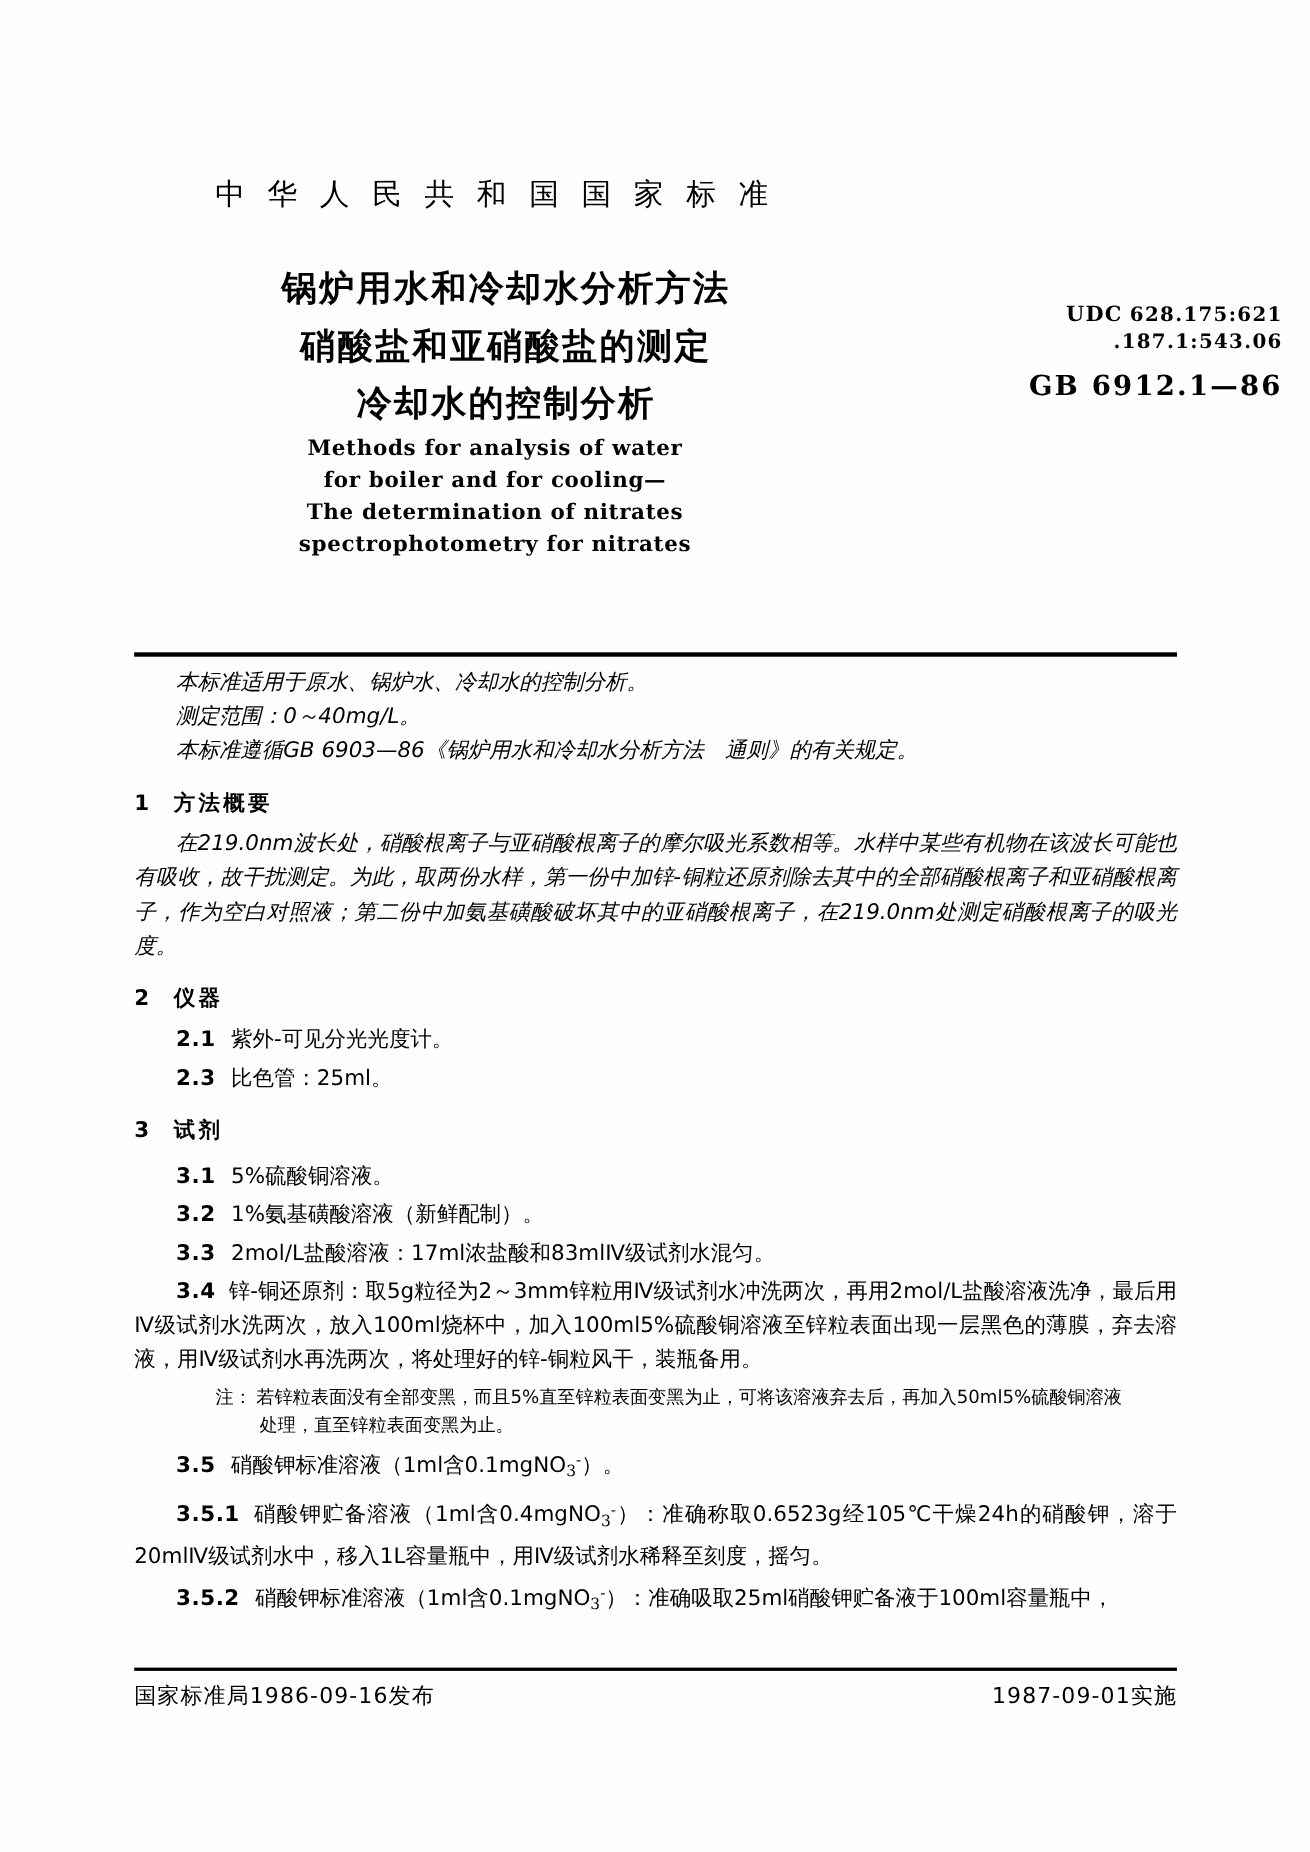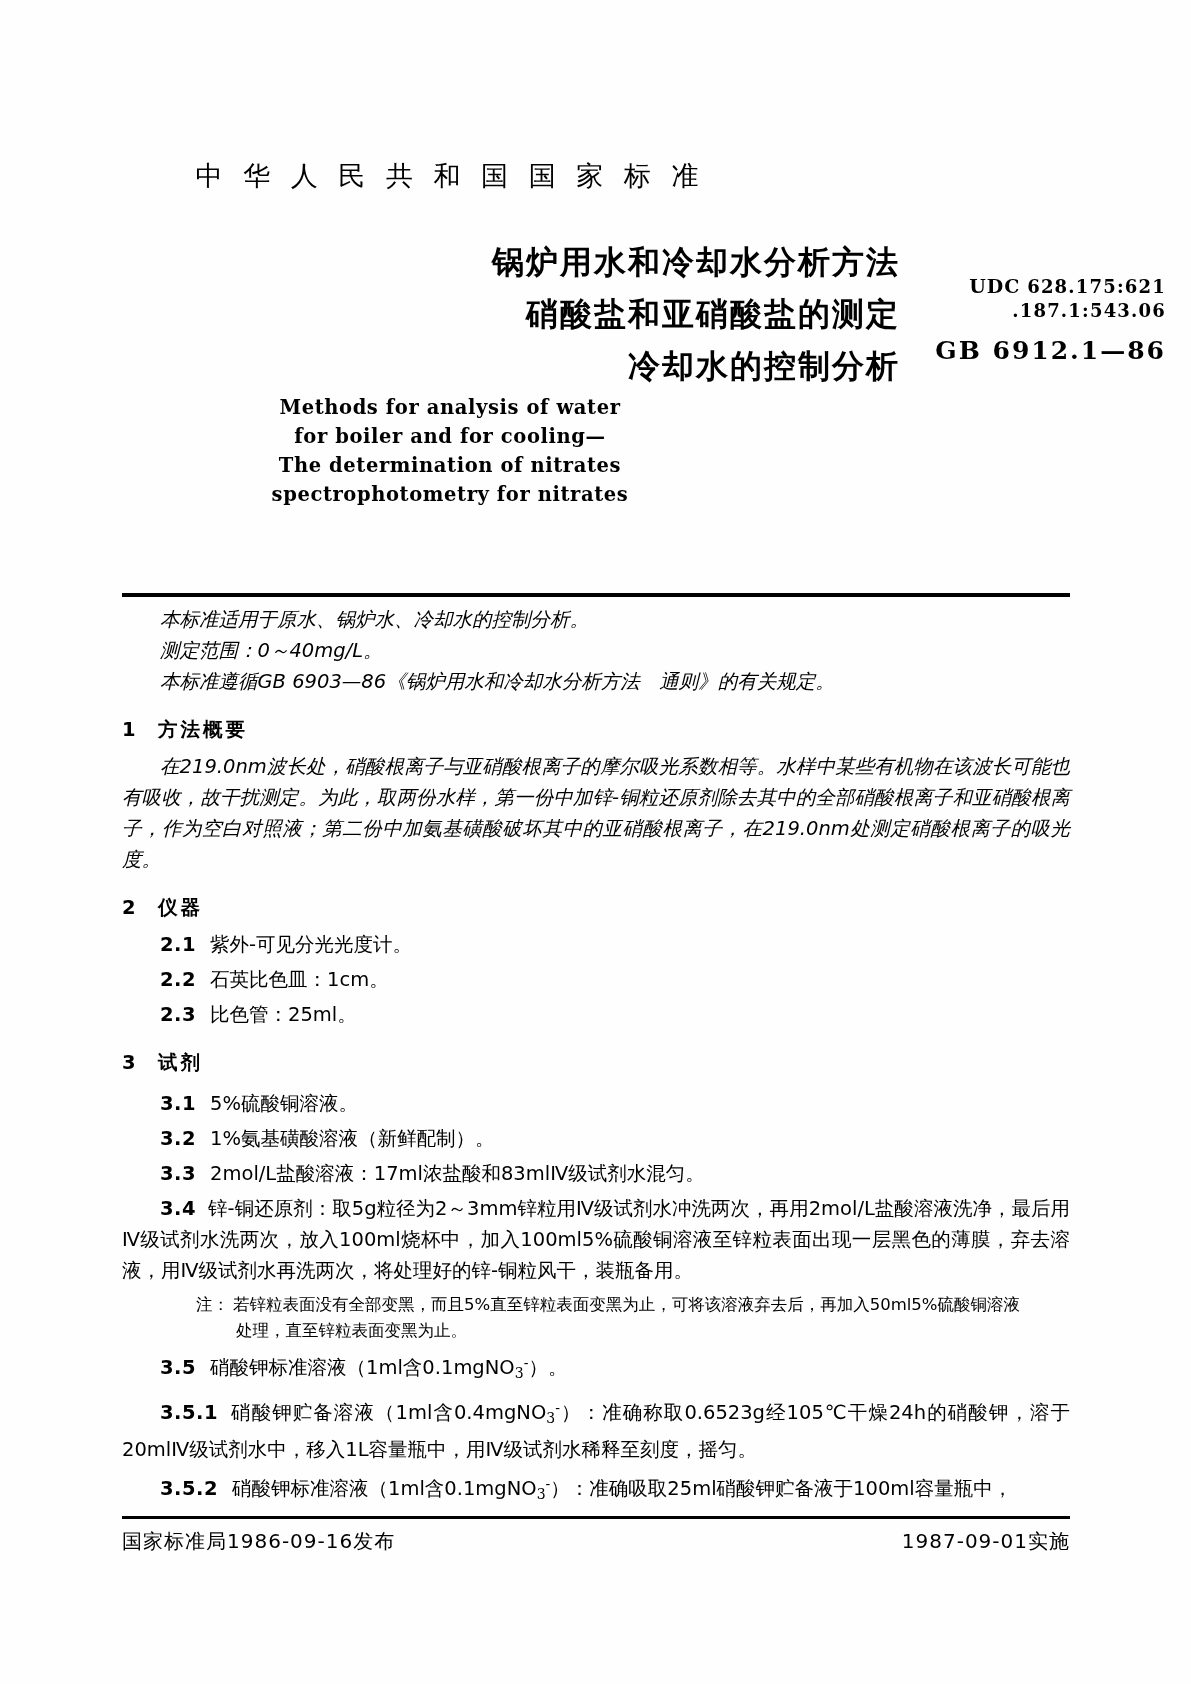--- a/index.html
+++ b/index.html
@@ -27,24 +27,24 @@
     width: 900px;
     text-align: center;
     font-size: 27px;
     letter-spacing: 6px;
     font-weight: 500;
     font-family: "DejaVu Sans", "Liberation Sans", sans-serif;
   }
 
   .title-block {
     position: absolute;
-    left: 0;
+    left: 10px;
     top: 238px;
     width: 900px;
-    text-align: right;
+    text-align: center;
   }
   .title-cn {
     font-size: 32px;
     font-weight: 700;
     letter-spacing: 2px;
     line-height: 48px;
     margin: 0 0 4px 0;
   }
 
   .title-en {
@@ -224,23 +224,20 @@
     </div>
     <p class="p indent1">在219.0nm波长处，硝酸根离子与亚硝酸根离子的摩尔吸光系数相等。水样中某些有机物在该波长可能也有吸收，故干扰测定。为此，取两份水样，第一份中加锌-铜粒还原剂除去其中的全部硝酸根离子和亚硝酸根离子，作为空白对照液；第二份中加氨基磺酸破坏其中的亚硝酸根离子，在219.0nm处测定硝酸根离子的吸光度。</p>
 
     <div class="sec-head">
       <span class="num">2</span><span class="nm">仪器</span>
     </div>
     <p class="item">
       <span class="inum">2.1</span><span>紫外-可见分光光度计。</span>
     </p>
     <p class="item">
-      <span class="inum">2.2</span><span>石英比色皿：1cm。</span>
-    </p>
-    <p class="item">
       <span class="inum">2.3</span><span>比色管：25ml。</span>
     </p>
 
     <div class="sec-head">
       <span class="num">3</span><span class="nm">试剂</span>
     </div>
     <p class="item para-gap">
       <span class="inum">3.1</span><span>5%硫酸铜溶液。</span>
     </p>
     <p class="item">

